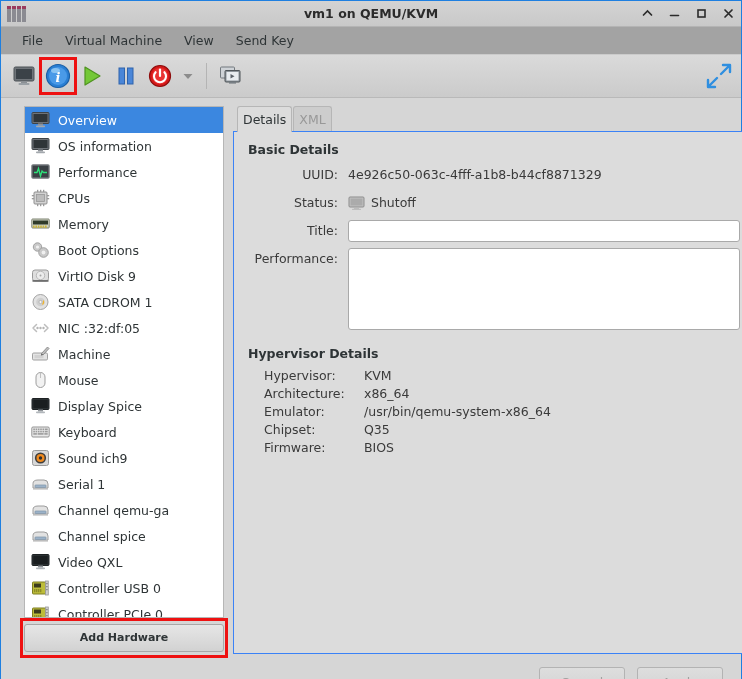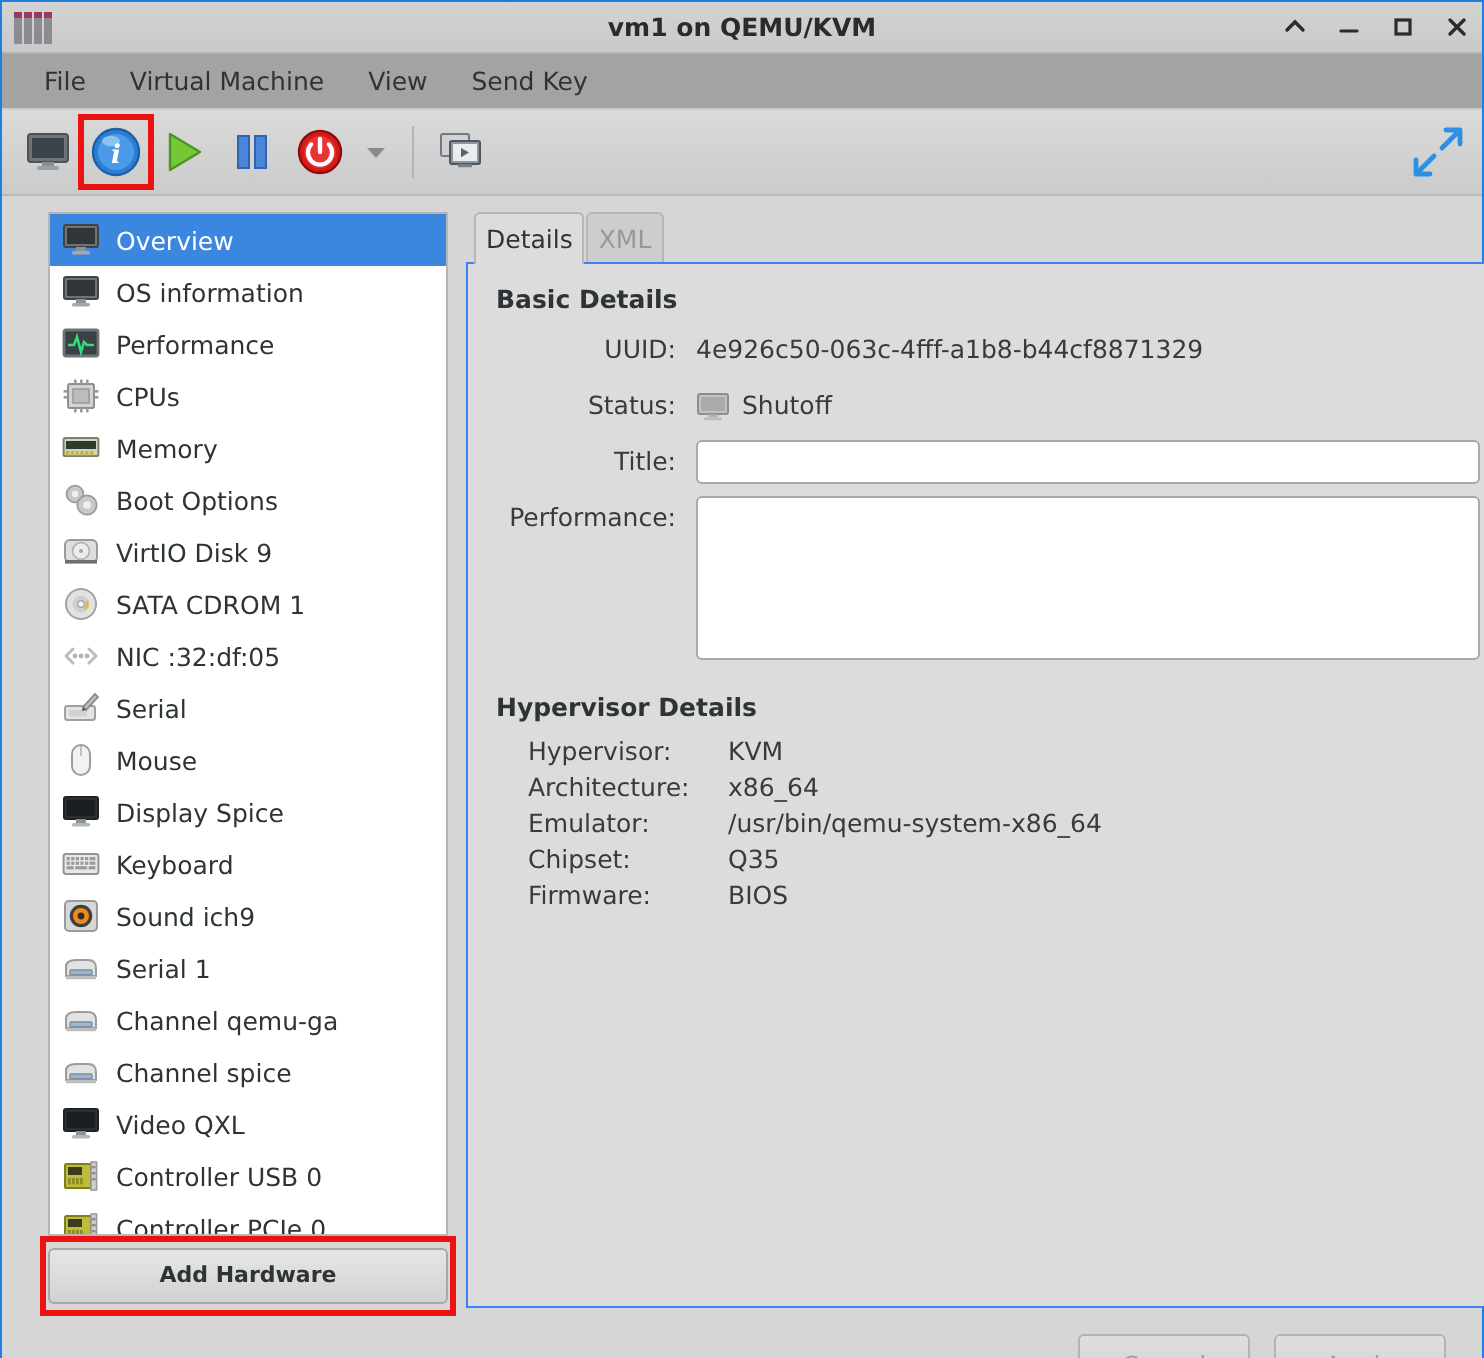--- a/index.html
+++ b/index.html
@@ -332,21 +332,21 @@
           </div>
           <div class="hwrow">
             <span class="hwicon">
               <svg width="19" height="18" viewBox="0 0 19 18" style="display:block">
                 <rect x="1.5" y="8" width="15" height="7" rx="1.2" fill="#e4e4e4" stroke="#a0a0a0" stroke-width="1"></rect>
                 <rect x="3.5" y="10" width="9" height="3.2" fill="#d2d2d2"></rect>
                 <path d="M10.5 8.5 L16.5 2 L18 3.5 L12 10 Z" fill="#bfbfbf" stroke="#888" stroke-width="0.9"></path>
                 <path d="M10.5 8.5 L12 10 L9.8 10.5 Z" fill="#5b5b5b"></path>
               </svg>
             </span>
-            <span>Serial</span>
+            <span>Machine</span>
           </div>
           <div class="hwrow">
             <span class="hwicon">
               <svg width="19" height="18" viewBox="0 0 19 18" style="display:block">
                 <rect x="5" y="1.5" width="9" height="15" rx="4.5" fill="#f2f2f2" stroke="#9d9d9d" stroke-width="1"></rect>
                 <path d="M9.5 2 L9.5 7" stroke="#c0c0c0" stroke-width="1"></path>
               </svg>
             </span>
             <span>Mouse</span>
           </div>

